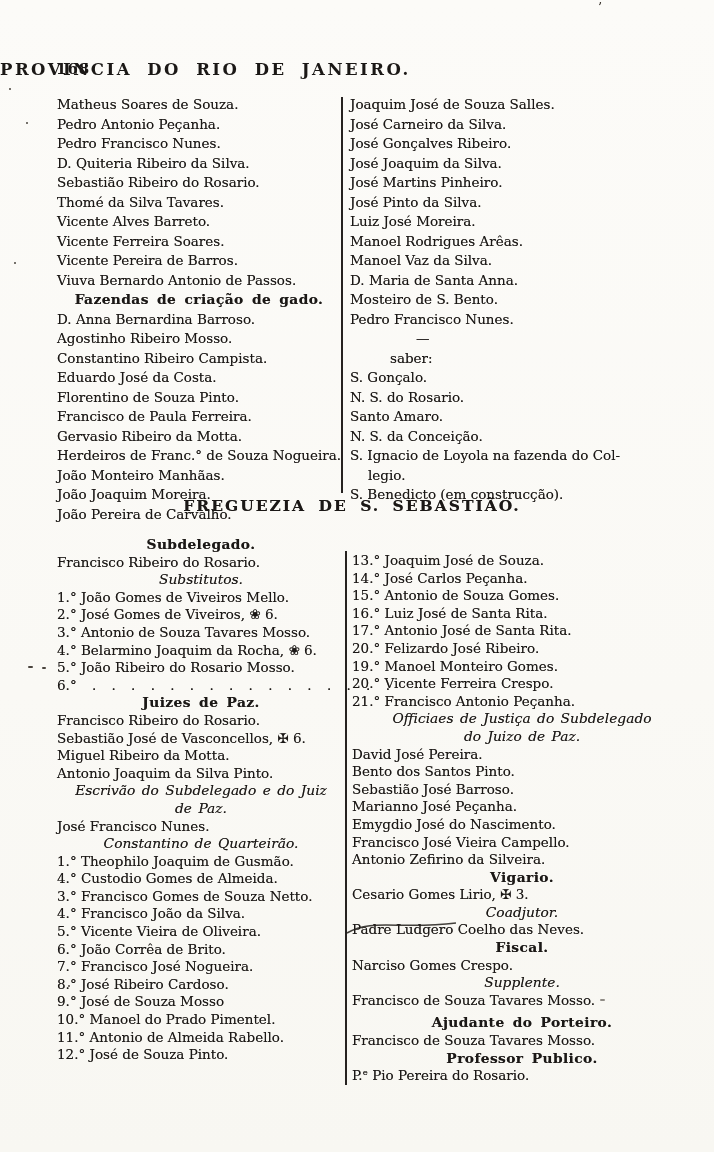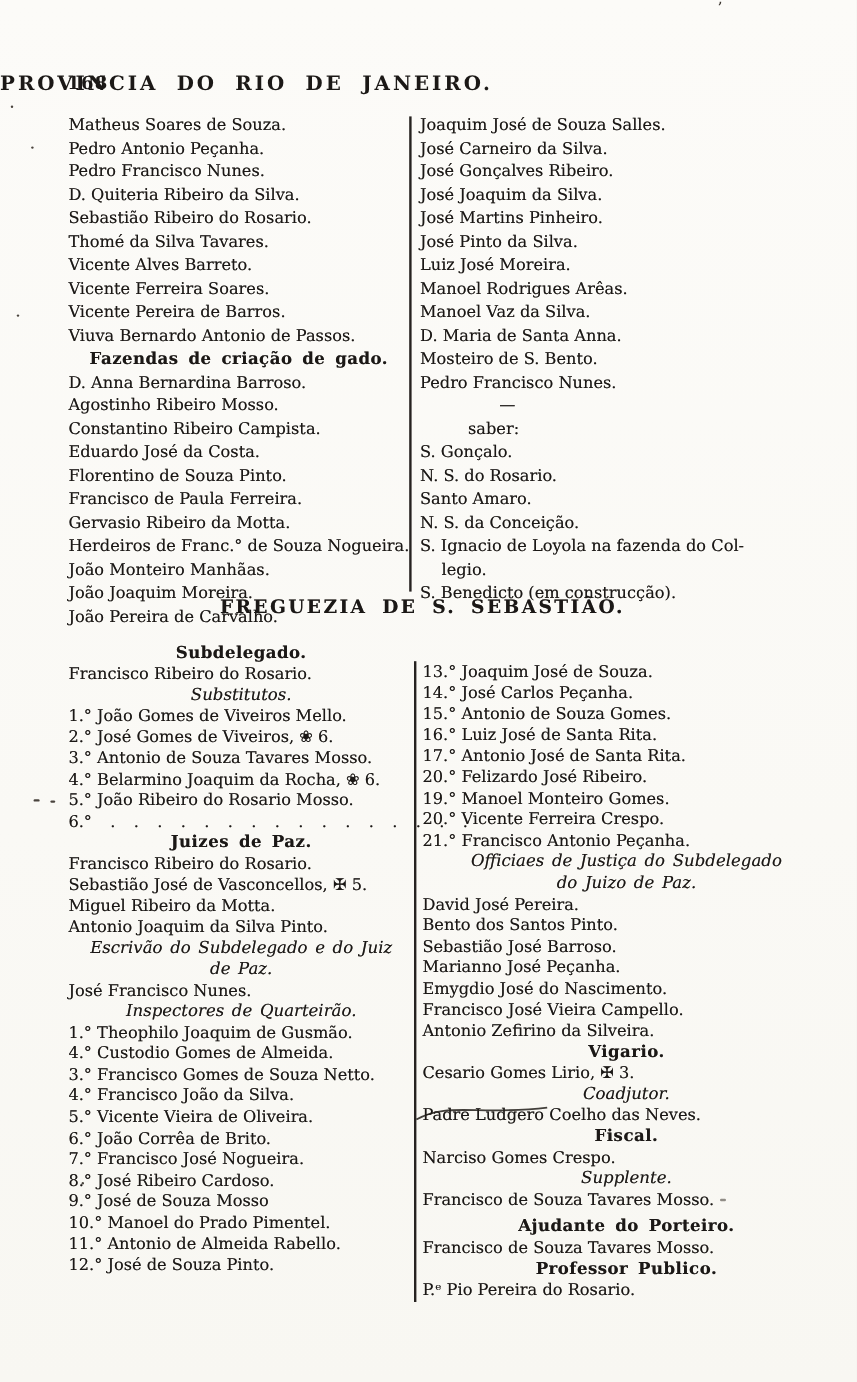--- a/index.html
+++ b/index.html
@@ -112,27 +112,27 @@
       <div class="ln">Francisco Ribeiro do Rosario.</div>
       <div class="ln ic">Substitutos.</div>
       <div class="ln">1.° João Gomes de Viveiros Mello.</div>
       <div class="ln">2.° José Gomes de Viveiros, ❀ 6.</div>
       <div class="ln">3.° Antonio de Souza Tavares Mosso.</div>
       <div class="ln">4.° Belarmino Joaquim da Rocha, ❀ 6.</div>
       <div class="ln">5.° João Ribeiro do Rosario Mosso.</div>
       <div class="ln dots">6.° . . . . . . . . . . . . . . . .</div>
       <div class="ln bc">Juizes de Paz.</div>
       <div class="ln">Francisco Ribeiro do Rosario.</div>
-      <div class="ln">Sebastião José de Vasconcellos, ✠ 5.</div>
+      <div class="ln">Sebastião José de Vasconcellos, ✠ 6.</div>
       <div class="ln">Miguel Ribeiro da Motta.</div>
       <div class="ln">Antonio Joaquim da Silva Pinto.</div>
       <div class="ln ic">Escrivão do Subdelegado e do Juiz</div>
       <div class="ln ic">de Paz.</div>
       <div class="ln">José Francisco Nunes.</div>
-      <div class="ln ic">Inspectores de Quarteirão.</div>
+      <div class="ln ic">Constantino de Quarteirão.</div>
       <div class="ln">1.° Theophilo Joaquim de Gusmão.</div>
       <div class="ln">4.° Custodio Gomes de Almeida.</div>
       <div class="ln">3.° Francisco Gomes de Souza Netto.</div>
       <div class="ln">4.° Francisco João da Silva.</div>
       <div class="ln">5.° Vicente Vieira de Oliveira.</div>
       <div class="ln">6.° João Corrêa de Brito.</div>
       <div class="ln">7.° Francisco José Nogueira.</div>
       <div class="ln">8.° José Ribeiro Cardoso.</div>
       <div class="ln">9.° José de Souza Mosso</div>
       <div class="ln">10.° Manoel do Prado Pimentel.</div>

